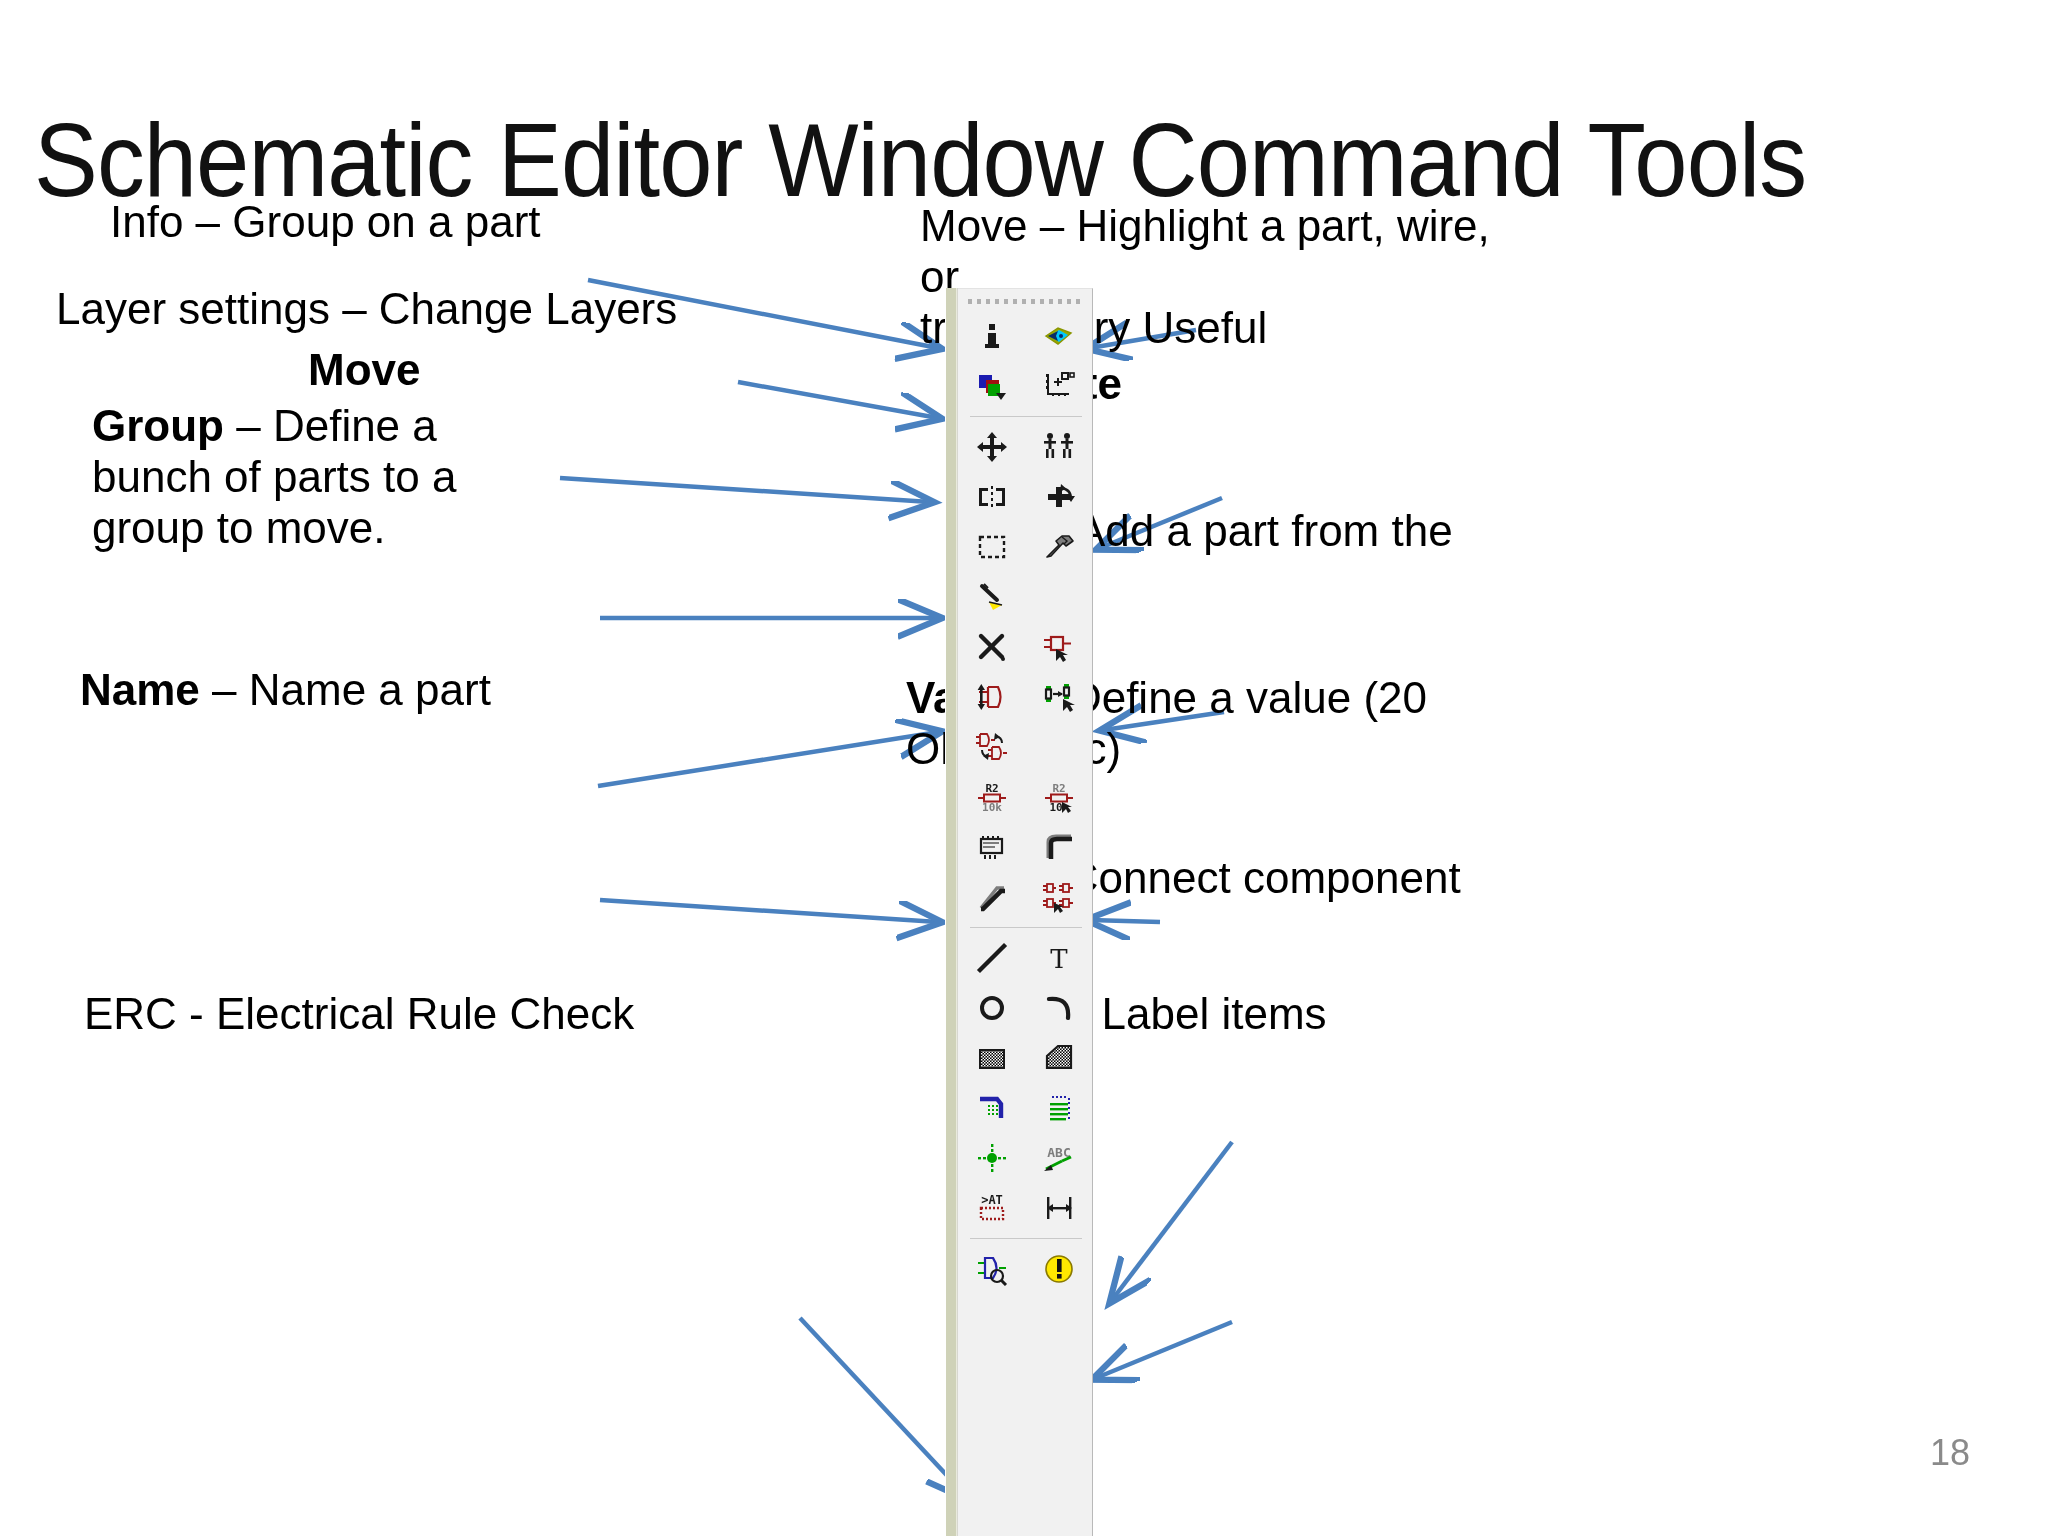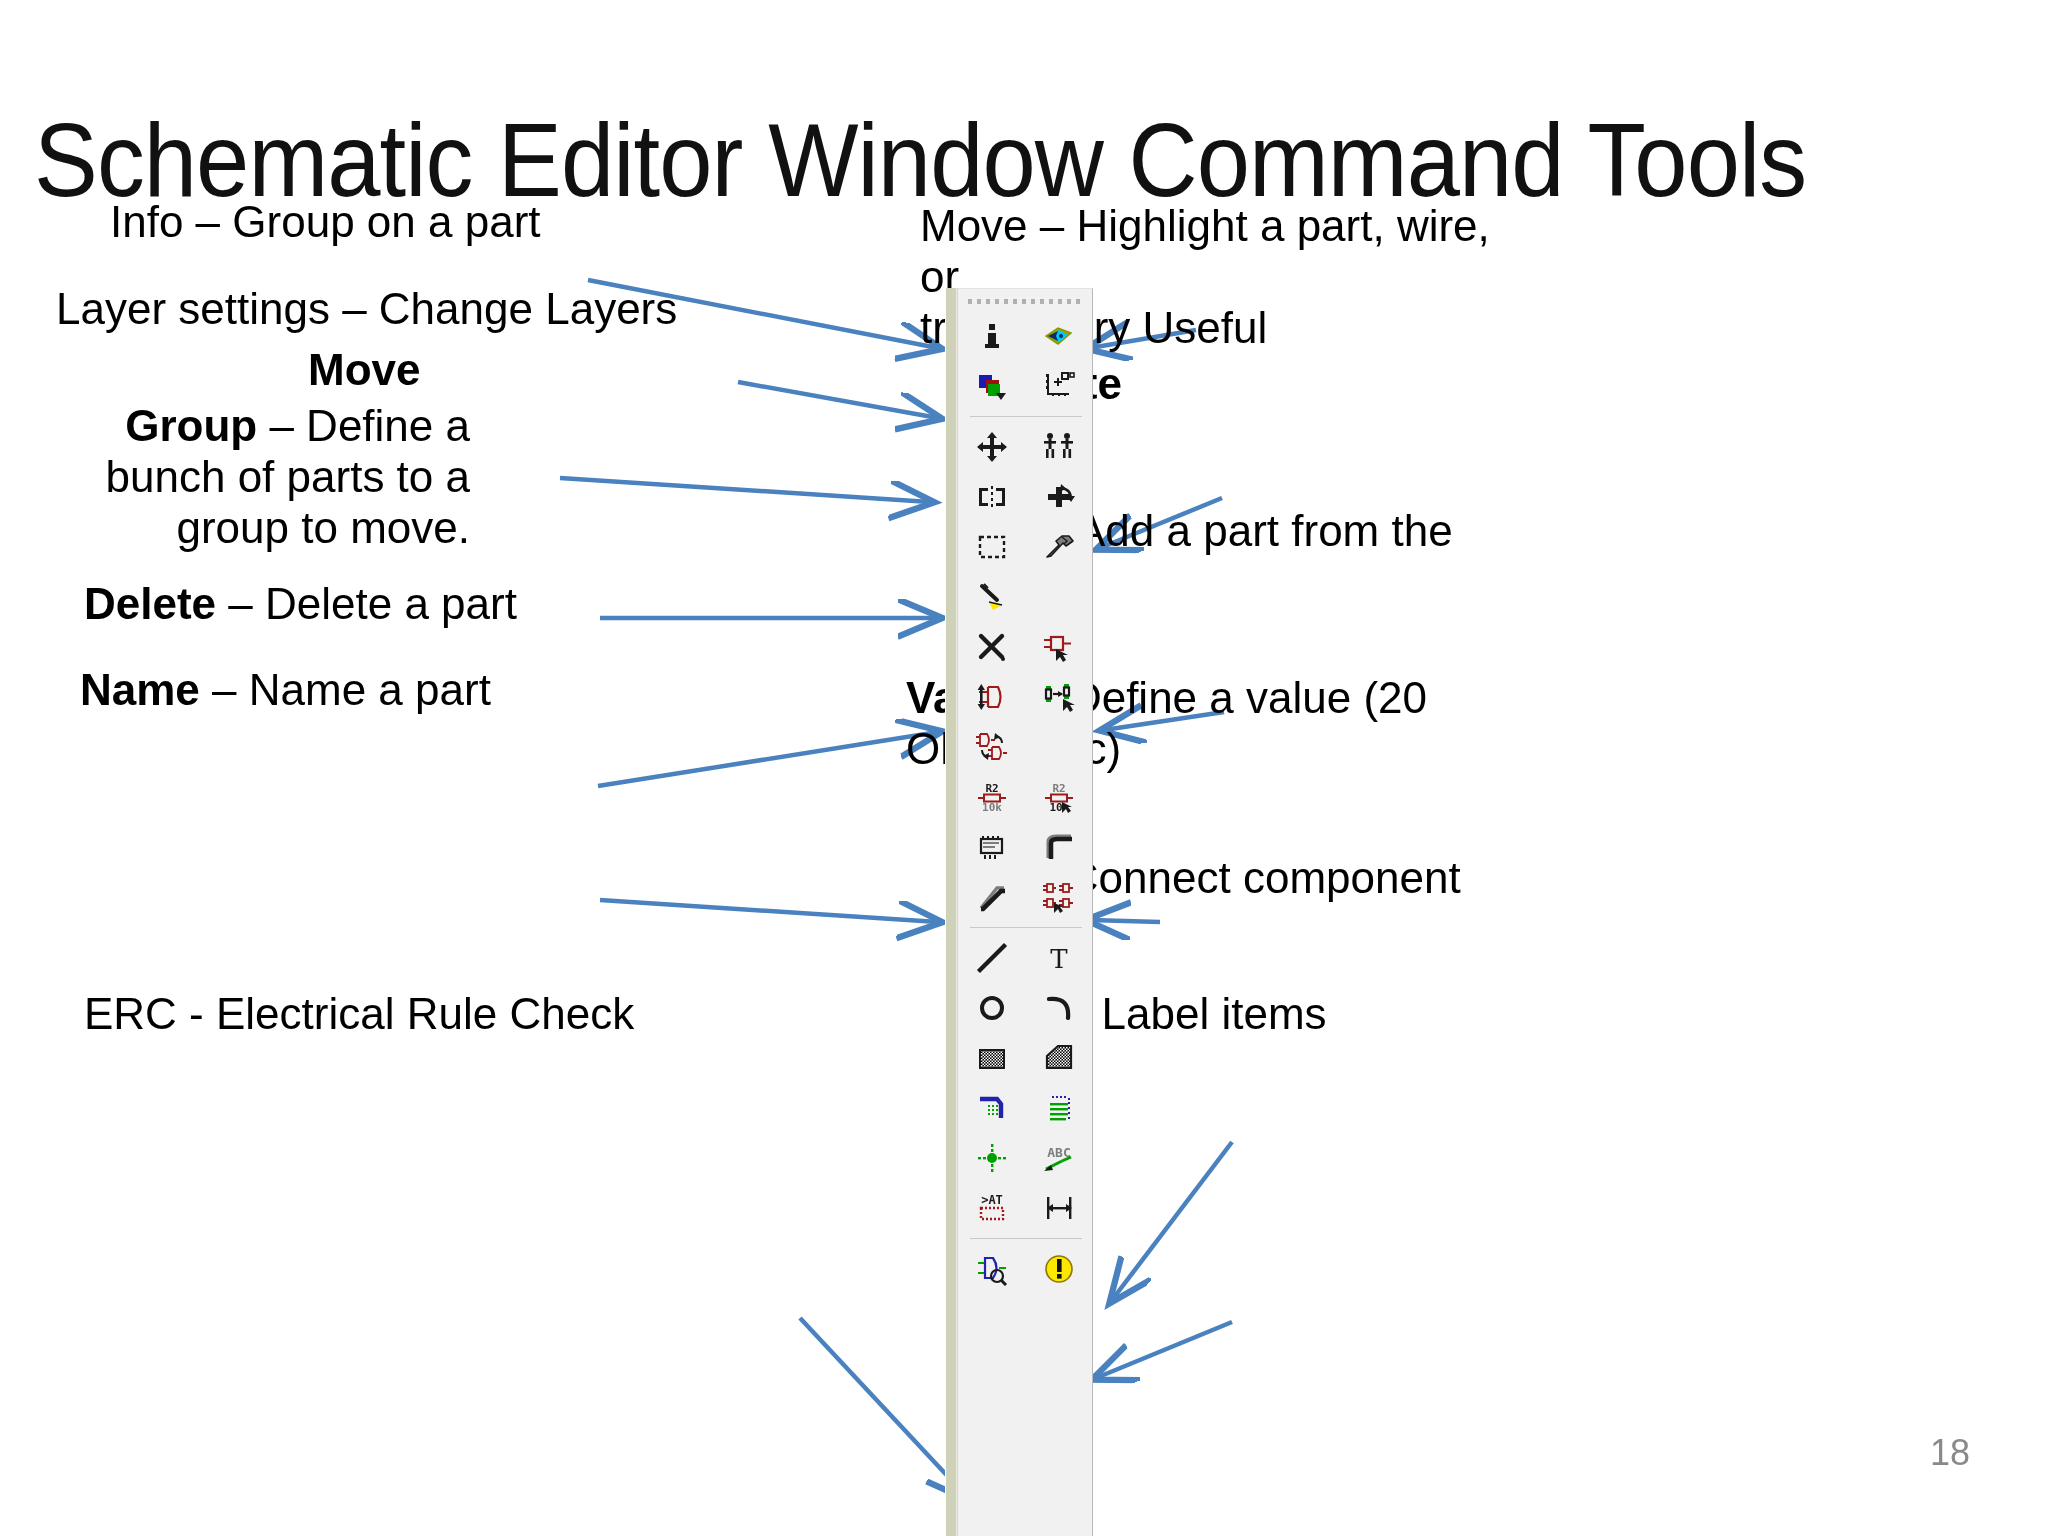--- a/index.html
+++ b/index.html
@@ -35,21 +35,21 @@
     font-weight:400;
     white-space:pre-line;
   }
   .label b{font-weight:700;}
   .label .red{color:#FF0000;font-weight:700;}
 
   
   #lbl-info        {left:110px;  top:196px;  width:560px;}
   #lbl-layer       {left:56px;   top:268px;  width:640px;margin-top:15px;}
   #lbl-move        {left:308px;  top:344px;  width:300px; font-weight:700;}
-  #lbl-group       {left:80px;   top:400px;  width:390px;text-align:right;}
+  #lbl-group       {left:92px;   top:400px;  width:390px;}
   #lbl-delete      {left:84px;   top:578px;  width:620px;}
   #lbl-name        {left:80px;   top:664px;  width:600px;}
   #lbl-erc         {left:84px;   top:988px;  width:700px;}
 
   
   #lbl-show        {left:920px;  top:200px;  width:620px;}
   #lbl-rotate      {left:985px;  top:358px;  width:300px; font-weight:700;}
   #lbl-add         {left:944px;  top:505px;  width:640px;}
   #lbl-value       {left:906px;  top:672px;  width:660px;}
   #lbl-net         {left:947px;  top:852px;  width:560px;}
@@ -159,21 +159,20 @@
   </svg>
 
   <div class="label" id="lbl-info">Info – Group on a part</div>
   <div class="label" id="lbl-layer">Layer settings – Change Layers</div>
   <div class="label" id="lbl-move">Move</div>
 
   <div class="label" id="lbl-group"><b>Group</b><span> – Define a
 bunch of parts to a
 group to move.</span></div>
 
-  <div class="label" id="lbl-delete"><b>Delete</b><span> – Delete a part</span></div>
 
   <div class="label" id="lbl-name"><b>Name</b><span> – Name a part</span></div>
 
   <div class="label" id="lbl-erc">ERC - Electrical Rule Check</div>
 
   <div class="label" id="lbl-show">Move – Highlight a part, wire, or
 trace. Very Useful</div>
   <div class="label" id="lbl-rotate">Rotate</div>
 
   <div class="label" id="lbl-add"><b class="red">Add</b><span> – Add a part from the library</span></div>

